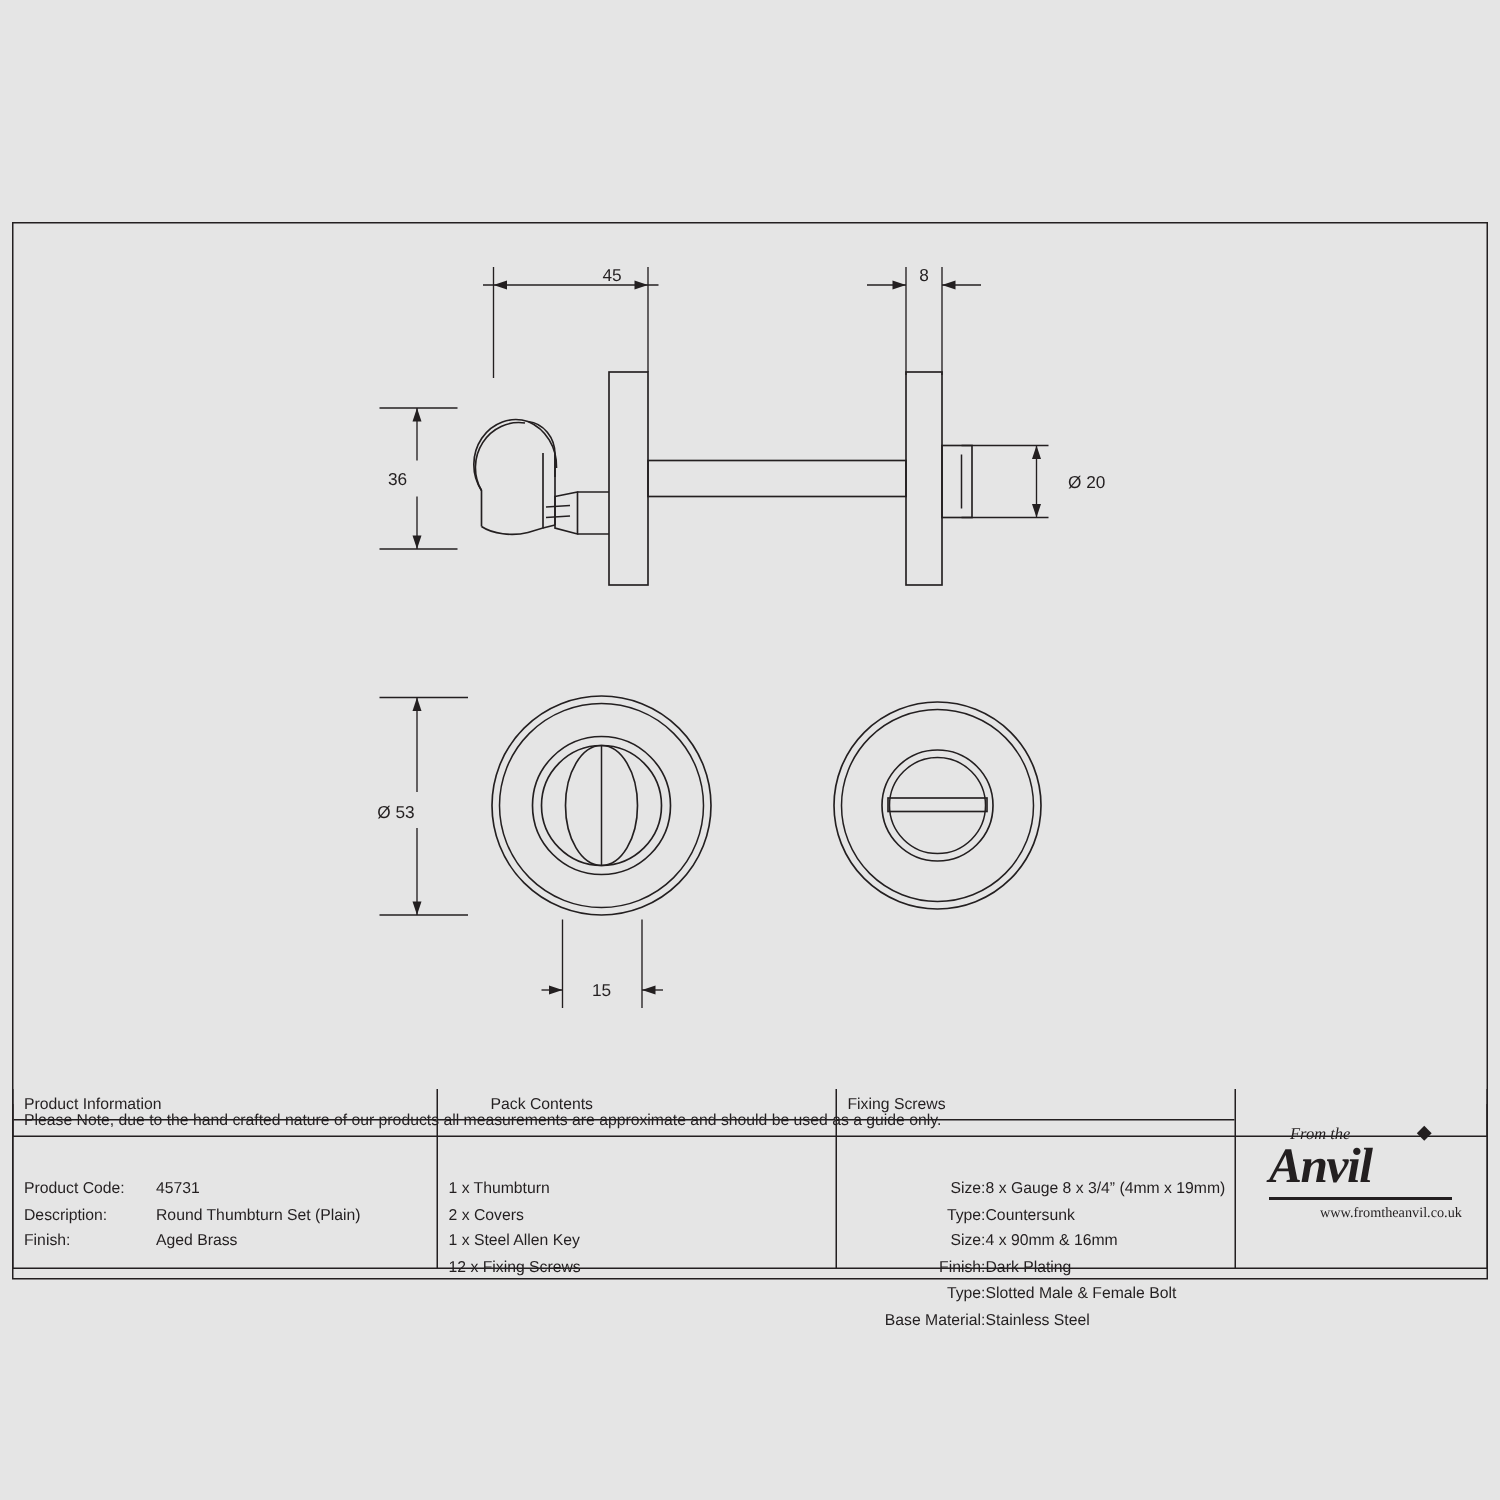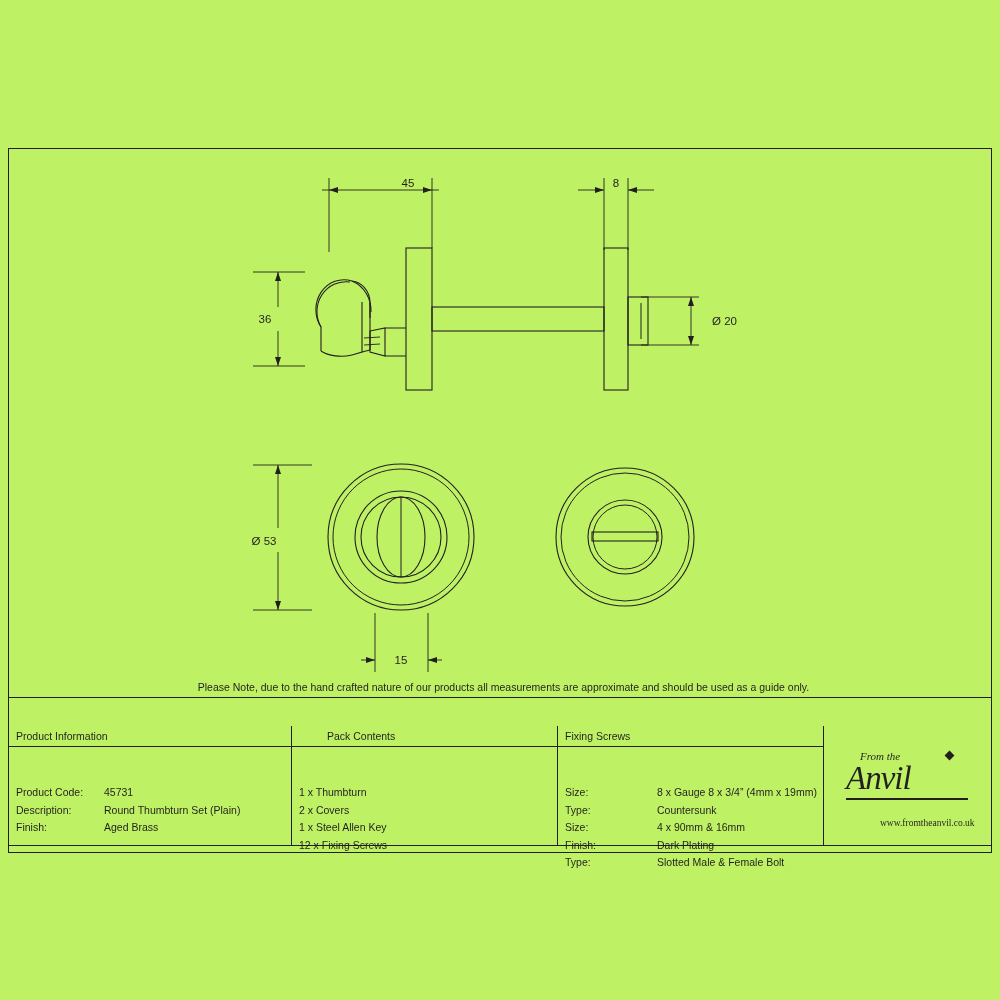--- a/index.html
+++ b/index.html
@@ -6,40 +6,39 @@
   html, body {
     margin: 0; padding: 0;
     width: 1000px; height: 1000px;
     background: #ffffff;
     font-family: "Liberation Sans", sans-serif;
     color: #231f20;
   }
   #sheet {
     position: relative;
     width: 1000px; height: 1000px;
-    background: #bef264;
+    background: #e5e5e5;
   }
   .frame {
     position: absolute;
     left: 8px; top: 148px;
     width: 984px; height: 705px;
     border: 1px solid #231f20;
   }
   .note {
     position: absolute;
-    left: 8px; top: 676px;
+    left: 8px; top: 736px;
     width: 984px; height: 22px;
     border-left: 1px solid #231f20;
     border-right: 1px solid #231f20;
     border-bottom: 1px solid #231f20;
     font-size: 10.5px;
     line-height: 22px;
     padding-left: 7px;
     white-space: nowrap;
-    text-align: center;
   }
   
   .tbl {
     position: absolute;
     left: 8px; top: 726px;
     width: 984px; height: 120px;
     border-left: 1px solid #231f20;
     border-right: 1px solid #231f20;
     border-bottom: 1px solid #231f20;
   }
@@ -68,21 +67,21 @@
     padding-left: 7px;
     font-size: 10.5px;
     margin-top: 20px;
   }
   .row {
     height: 17.5px;
     line-height: 17.5px;
     white-space: nowrap;
   }
   .lbl { display: inline-block; width: 88px; }
-  .lbl-wide { display: inline-block; width: 92px; }
+  .lbl-wide { display: inline-block; width: 92px; text-align: right; }
   
   .logo {
     position: absolute;
     left: 0; top: 0;
     width: 170px; height: 120px;
   }
   .logo-from {
     position: absolute;
     left: 36px; top: 24px;
     font-size: 11px;
@@ -93,37 +92,36 @@
     position: absolute;
     left: 122px; top: 26px;
     width: 7px; height: 7px;
     background: #231f20;
     transform: rotate(45deg);
   }
   .logo-anvil {
     position: absolute;
     left: 22px; top: 34px;
     font-size: 33px;
-    font-weight: normal;
+    font-weight: bold;
     font-style: italic;
     letter-spacing: -1px;
     font-family: "Liberation Serif", serif;
   }
   .logo-rule {
     position: absolute;
     left: 22px; top: 72px;
     width: 122px; height: 0;
     border-top: 2px solid #231f20;
   }
   .logo-url {
     position: absolute;
     left: 56px; top: 78px;
     font-size: 9.5px;
     font-family: "Liberation Serif", serif;
-    margin-top: 14px;
   }
   .svgwrap { position: absolute; left: 0; top: 0; }
   text { font-family: "Liberation Sans", sans-serif; fill: #231f20; }
 </style>
 </head>
 <body>
 
 <div id="sheet">
 
   <div class="frame"></div>
@@ -275,20 +273,23 @@
         </div>
         <div class="row">
           <span class="lbl-wide">Size:</span><span>4 x 90mm &amp; 16mm</span>
         </div>
         <div class="row">
           <span class="lbl-wide">Finish:</span><span>Dark Plating</span>
         </div>
         <div class="row">
           <span class="lbl-wide">Type:</span><span>Slotted Male &amp; Female Bolt</span>
         </div>
+        <div class="row">
+          <span class="lbl-wide">Base Material:</span><span>Stainless Steel</span>
+        </div>
       </div>
     </div>
 
     <div class="col col4 col-sep">
       <div class="logo">
         <div class="logo-from">From the</div>
         <div class="logo-diamond"></div>
         <div class="logo-anvil">Anvil</div>
         <div class="logo-rule"></div>
         <div class="logo-url">www.fromtheanvil.co.uk</div>

